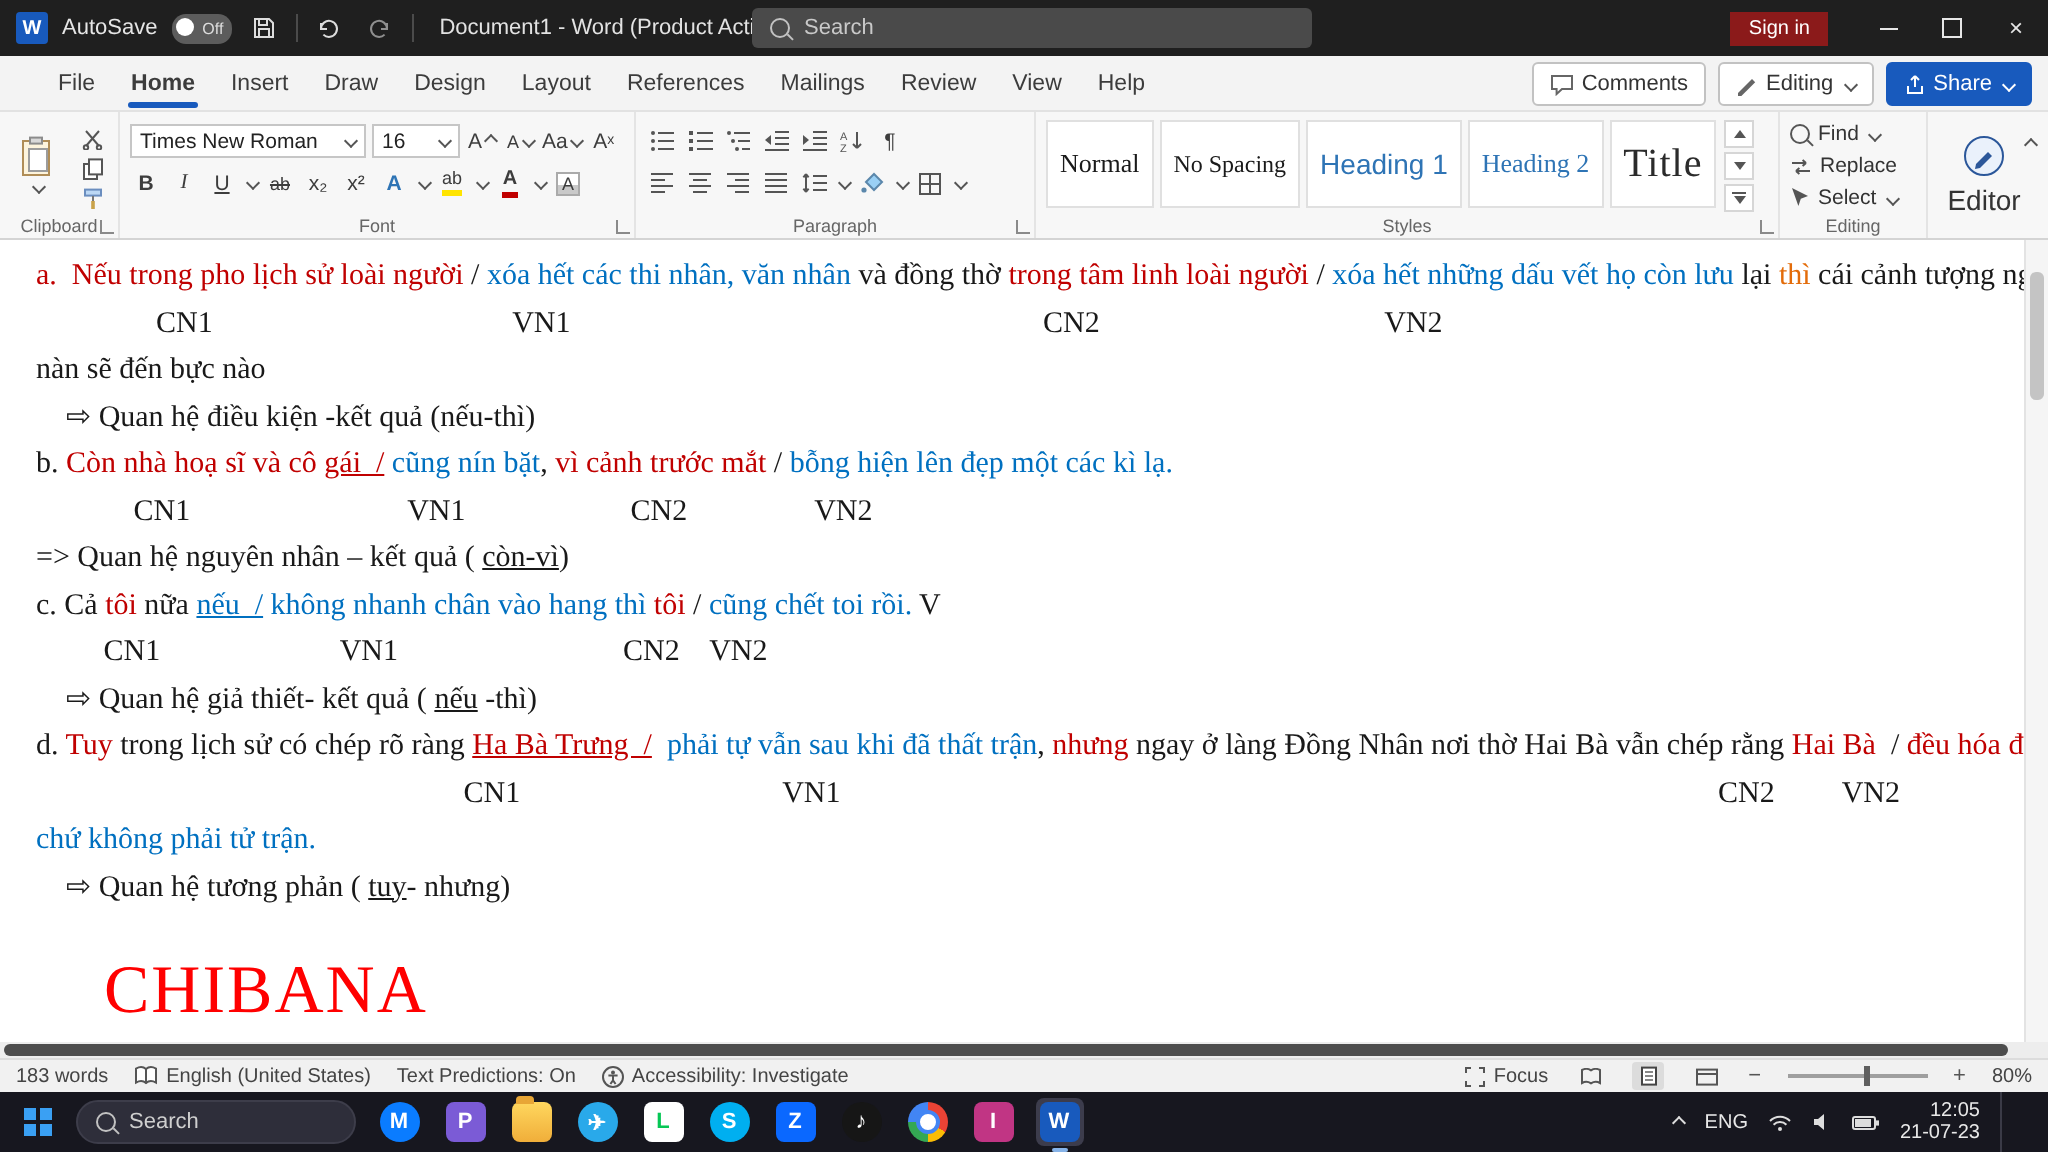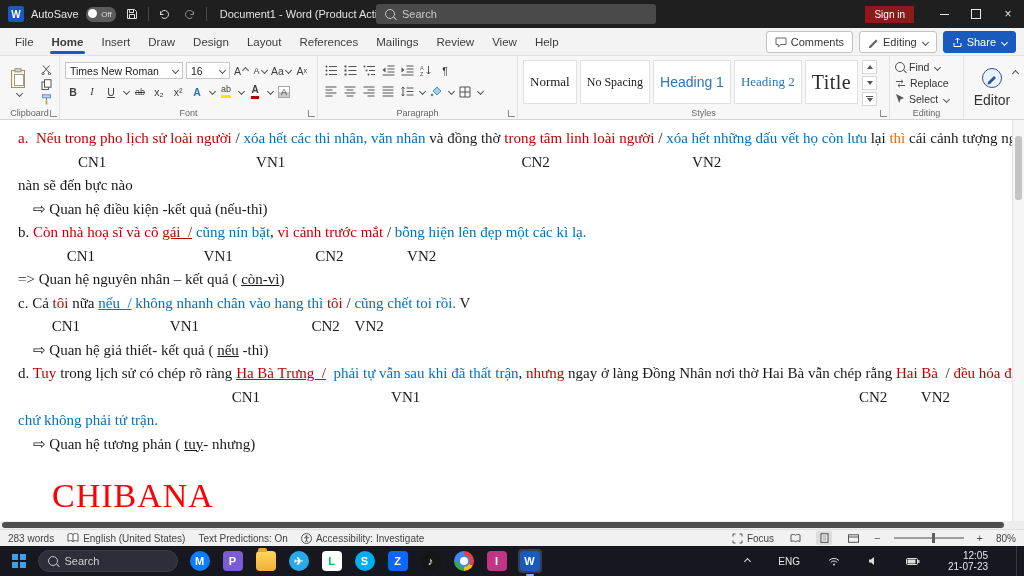--- a/index.html
+++ b/index.html
@@ -24,21 +24,21 @@
   .mag::after{content:"";position:absolute;width:4px;height:1.3px;background:#c2c2c2;transform:rotate(45deg);right:-3px;bottom:-1px;}
   .mag.d{border-color:#555;}.mag.d::after{background:#555;}
   .tb-right{position:absolute;right:0;top:0;height:28px;display:flex;align-items:center;}
   .signin{background:#8b1a1a;color:#fff;font-size:10px;padding:3px 9px;margin-right:14px;}
   .winbtn{width:32px;height:28px;display:flex;align-items:center;justify-content:center;color:#e6e6e6;font-size:12px;}
   .wb-min{display:inline-block;width:9px;border-top:1px solid #e6e6e6;}
   .wb-max{display:inline-block;width:8px;height:8px;border:1px solid #e6e6e6;}
 
   
   .tabrow{position:absolute;top:28px;left:0;right:0;height:28px;background:#f3f3f3;display:flex;align-items:stretch;
-    padding-left:6px;border-bottom:1px solid #e2e2e2;box-sizing:border-box;}
+    padding-left:20px;border-bottom:1px solid #e2e2e2;box-sizing:border-box;}
   .tabs{display:flex;align-items:stretch;}
   .rtab{display:flex;align-items:center;padding:0 9px;font-size:11.5px;color:#3c3c3c;position:relative;}
   .rtab.active{font-weight:bold;}
   .rtab.active::after{content:"";position:absolute;left:7px;right:7px;bottom:1px;height:3px;background:#185abd;border-radius:2px;}
   .tabr{position:absolute;right:8px;top:3px;display:flex;gap:6px;align-items:center;}
   .pill{display:flex;align-items:center;gap:4px;border:1px solid #c2c2c2;border-radius:3px;background:#fff;
     padding:2px 8px;font-size:11px;color:#333;height:16px;}
   .pill.share{background:#185abd;border-color:#185abd;color:#fff;}
   .cv{display:inline-block;width:4px;height:4px;border-right:1px solid #555;border-bottom:1px solid #555;
     transform:rotate(45deg);margin-left:2px;vertical-align:middle;}
@@ -131,21 +131,21 @@
   .tapp.active{background:#3c3c4c;}
   .tapp.active::after{content:"";position:absolute;bottom:-3px;left:50%;margin-left:-4px;width:8px;height:2px;
     border-radius:1px;background:#86b3e8;}
   .ticon{width:20px;height:20px;border-radius:4px;display:flex;align-items:center;justify-content:center;
     font-size:11px;font-weight:bold;}
   .ticon.round{border-radius:50%;}
   .ticon.chrome{background:conic-gradient(#ea4335 0 120deg,#fbbc05 120deg 180deg,#34a853 180deg 270deg,#4285f4 270deg 360deg);position:relative;}
   .ticon.chrome::after{content:"";position:absolute;width:8px;height:8px;border-radius:50%;background:#fff;border:2px solid #4285f4;}
   .ticon.folder{background:linear-gradient(#ffd75e,#f0ae3a);position:relative;}
   .ticon.folder::before{content:"";position:absolute;top:-3px;left:2px;width:9px;height:4px;background:#e8a636;border-radius:2px 2px 0 0;}
-  .tray{margin-left:auto;display:flex;align-items:center;gap:28px;padding-right:4px;color:#e8e8e8;font-size:10px;}
+  .tray{margin-left:auto;display:flex;align-items:center;gap:10px;padding-right:20px;color:#e8e8e8;font-size:10px;}
   .traytime{display:flex;flex-direction:column;align-items:flex-end;line-height:11px;font-size:10px;}
   .showdesk{width:3px;height:30px;border-left:1px solid #3a3a46;}
 </style>
 </head>
 <body>
 
 <div class="stage">
 
   <div class="titlebar">
     <span class="wlogo">W</span>
@@ -482,21 +482,21 @@
       <div class="vthumb"></div>
     </div>
   </div>
 
   <div class="hscroll">
     <div class="hthumb"></div>
   </div>
 
   <div class="statusbar">
     <span class="sbitem">
-        <span>283 words</span>
+        <span>183 words</span>
       </span>
     <span class="sbitem">
       <svg width="12" height="10" viewBox="0 0 12 10">
           <path d="M1 1.3c1.8-1 3.6-1 5 .2 1.4-1.2 3.2-1.2 5-.2v7c-1.8-1-3.6-1-5 .2-1.4-1.2-3.2-1.2-5-.2z" fill="#fff" stroke="#555"></path>
           <path d="M6 1.5v7.2" stroke="#555"></path>
         </svg>
       <span>English (United States)</span>
     </span>
     <span class="sbitem">
         <span>Text Predictions: On</span>

